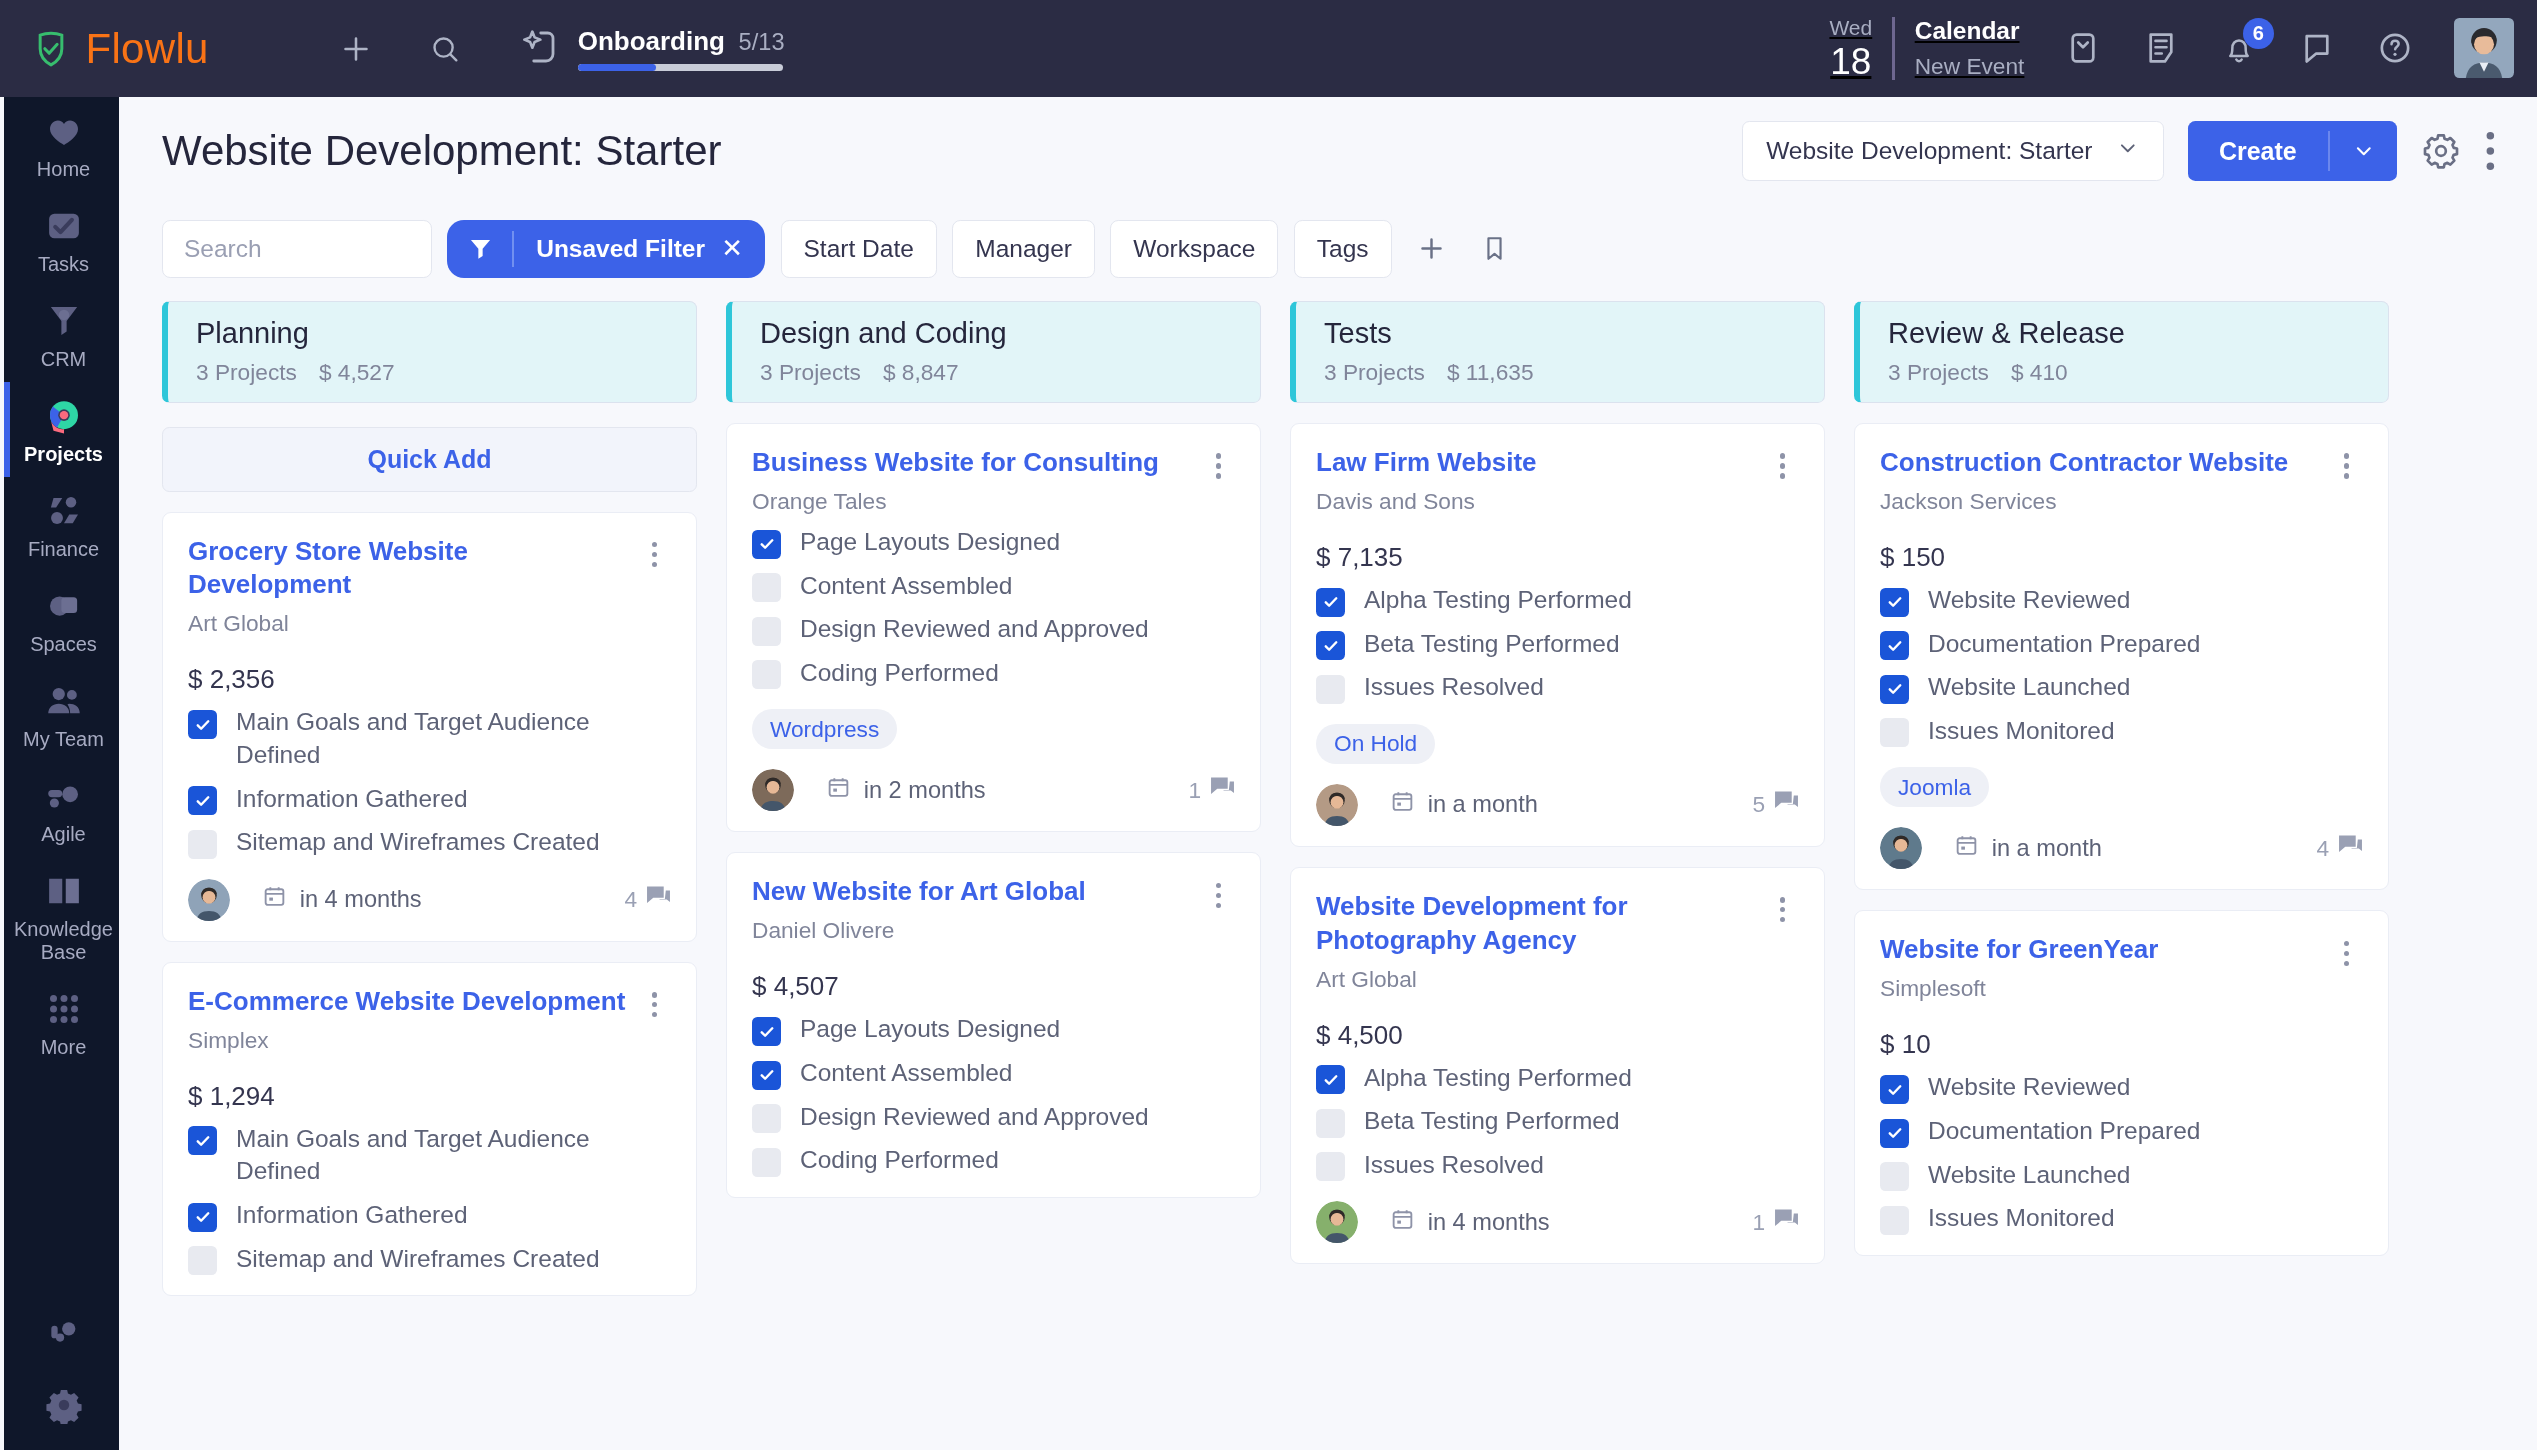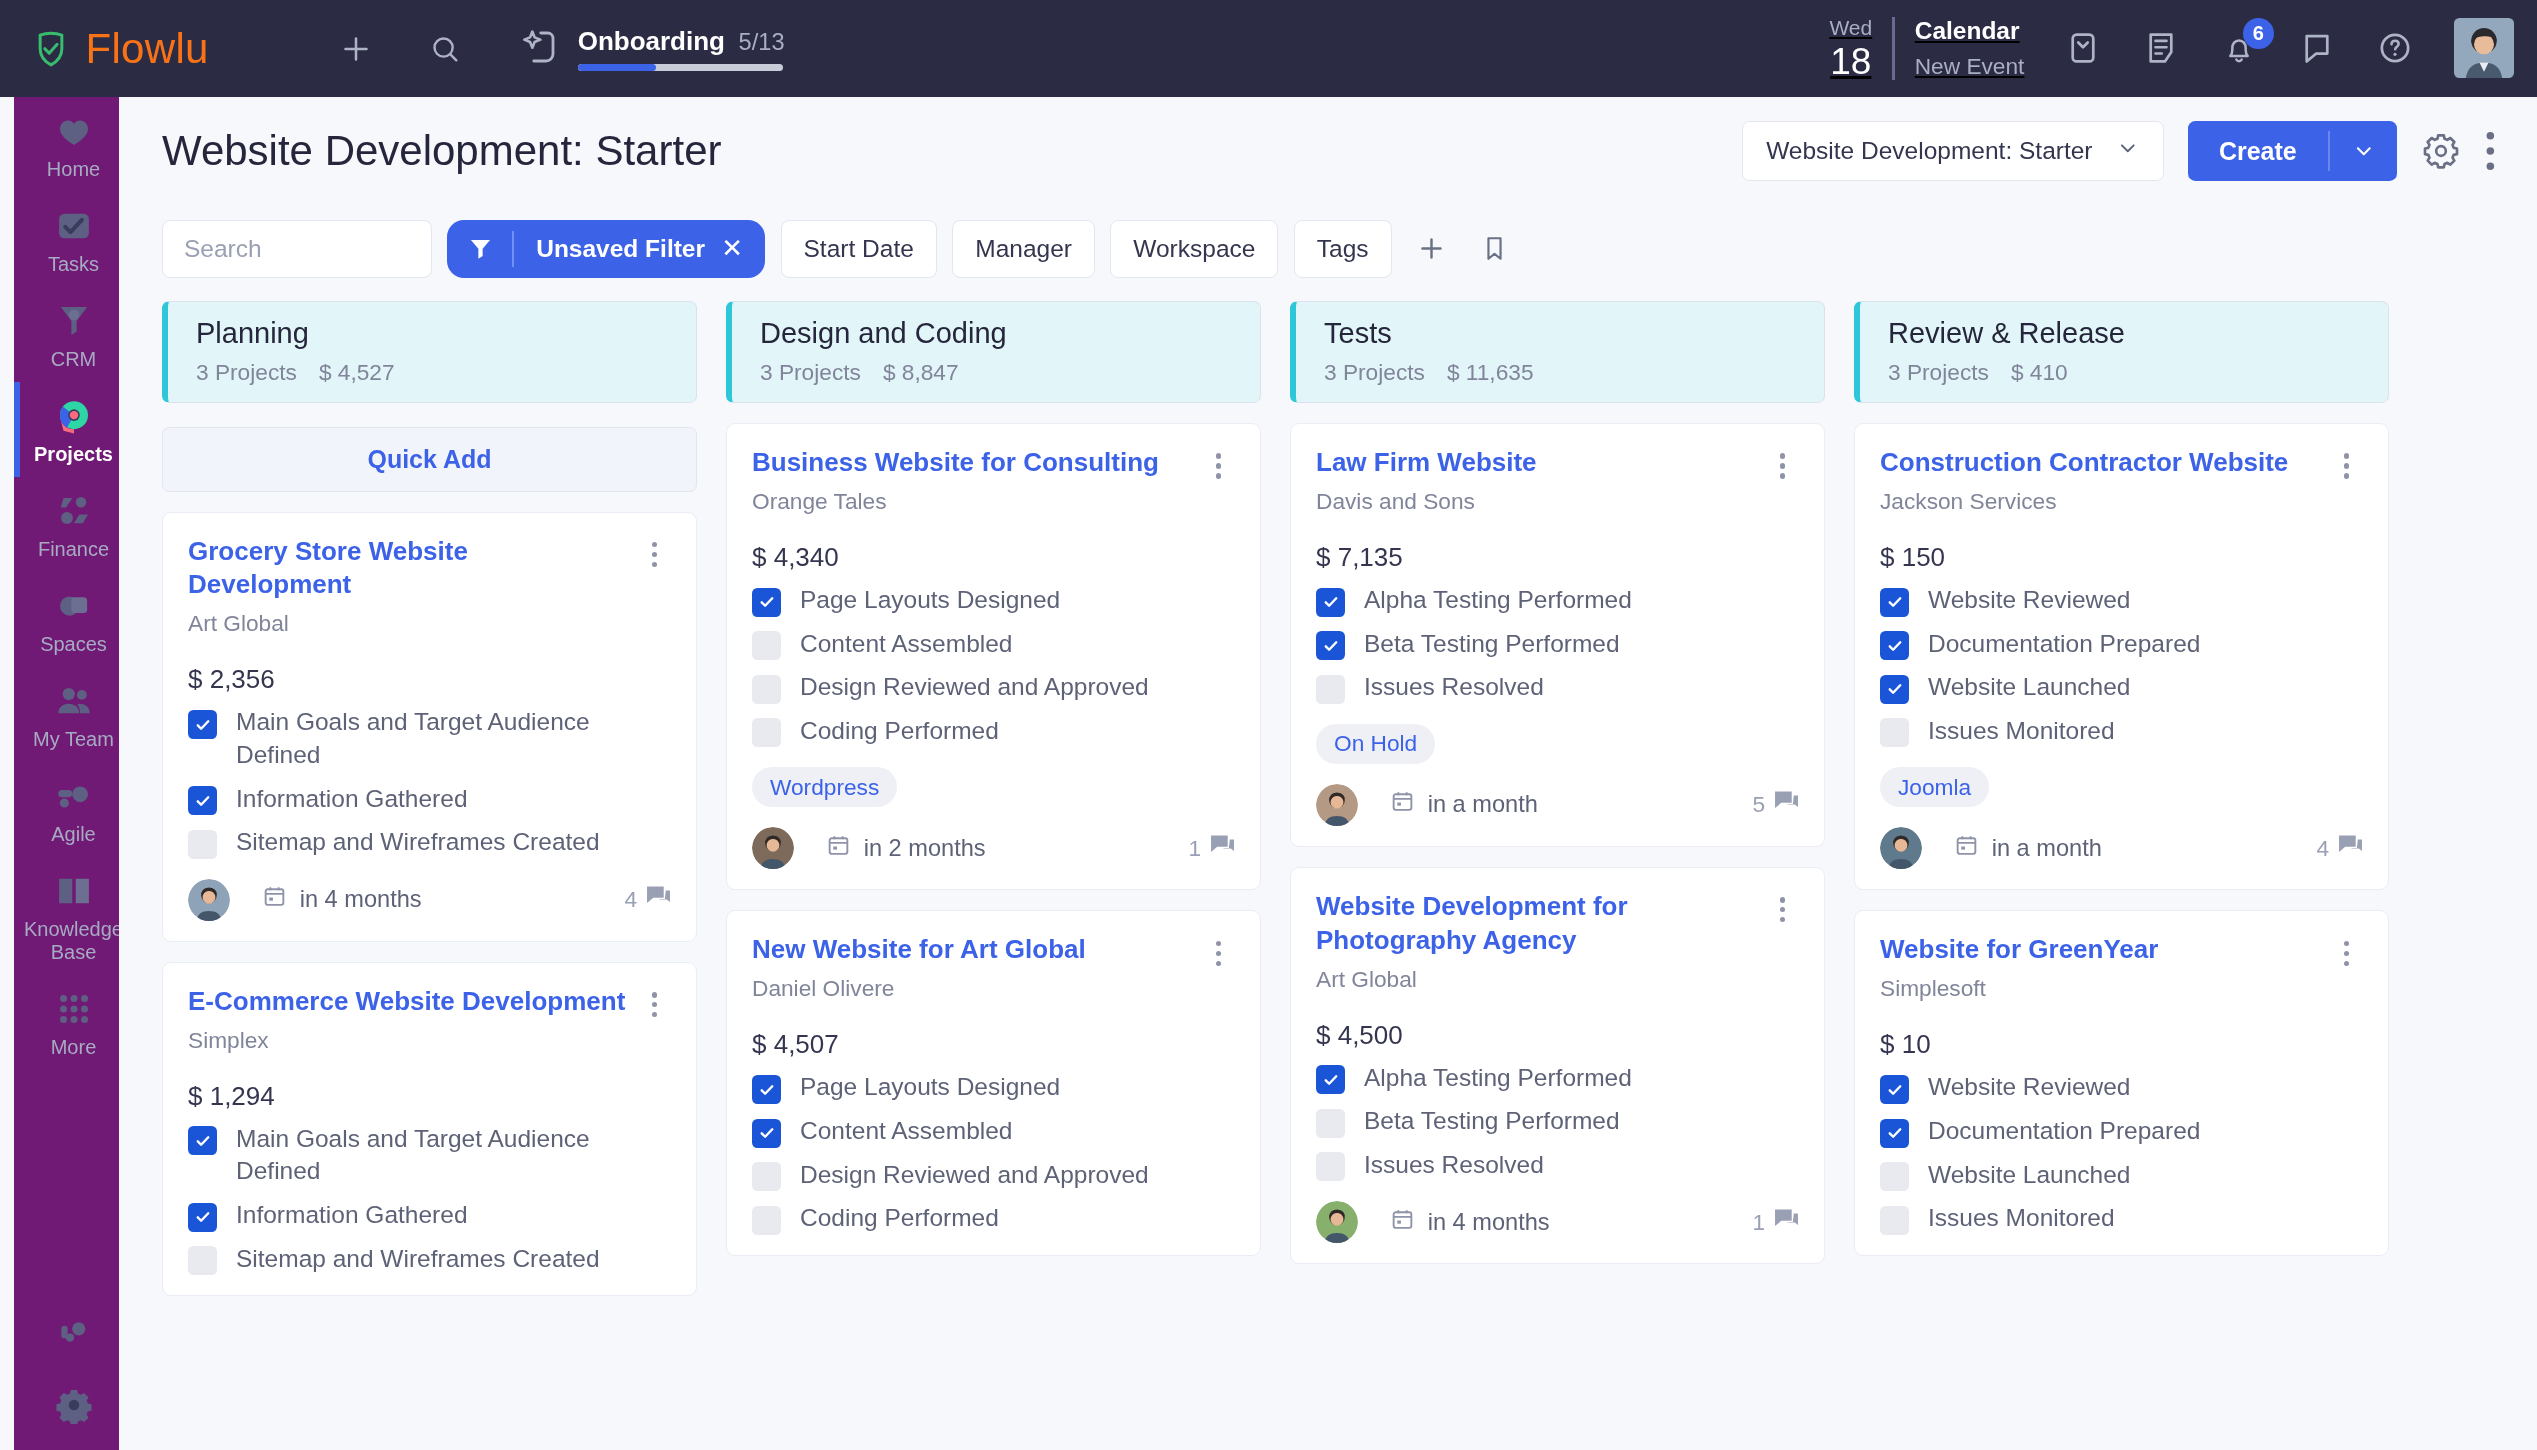--- a/index.html
+++ b/index.html
@@ -46,22 +46,22 @@
     min-width: 31px; height: 31px; border-radius: 15.4px;
     background: #3c62e8; color: #fff; font-size: 20px; font-weight: bold;
     display: flex; align-items: center; justify-content: center; padding: 0 7.3px;
   }
   .avatar-top {
     margin-left: 40px; width: 60px; height: 60px; border-radius: 5.4px; overflow: hidden;
   }
 
   
   .sidebar {
-    position: absolute; top: 97px; left: 14px; width: 119px; height: 1353px;
-    background: #701a75;
+    position: absolute; top: 97px; left: 4px; width: 119px; height: 1353px;
+    background: #0f172a;
   }
   .side-item {
     position: relative; width: 119px; padding: 12.7px 3.6px 11px;
     display: flex; flex-direction: column; align-items: center; gap: 6.3px;
     cursor: pointer;
   }
   .side-label { color: #a7abc2; font-size: 20px; text-align: center; line-height: 1.15; }
   .side-item.active .side-label { color: #ffffff; font-weight: bold; }
   .side-item.active::before {
     content: ""; position: absolute; left: 0; top: 0; bottom: 0; width: 6.3px; background: #3c62e8;
@@ -562,21 +562,21 @@
             <span>$ 8,847</span>
           </div>
         </div>
         <div class="card"><div class="card-top">
             <div class="card-title">Business Website for Consulting</div>
             <div class="kebab">
               <i></i>
               <i></i>
               <i></i>
             </div>
-          </div><div class="card-client">Orange Tales</div><div class="card-amount">$ 4,340</div><div class="task">
+          </div><div class="card-client">Orange Tales</div><div class="task">
             <span class="cbox on">
               <svg width="18" height="18" viewBox="0 0 24 24">
                 <path d="M5 12.5l4.5 4.5L19 7" stroke="#fff" stroke-width="3.2" fill="none" stroke-linecap="round" stroke-linejoin="round"></path>
               </svg>
             </span>
             <span class="task-lbl">Page Layouts Designed</span>
           </div><div class="task">
             <span class="cbox"></span>
             <span class="task-lbl">Content Assembled</span>
           </div><div class="task">

